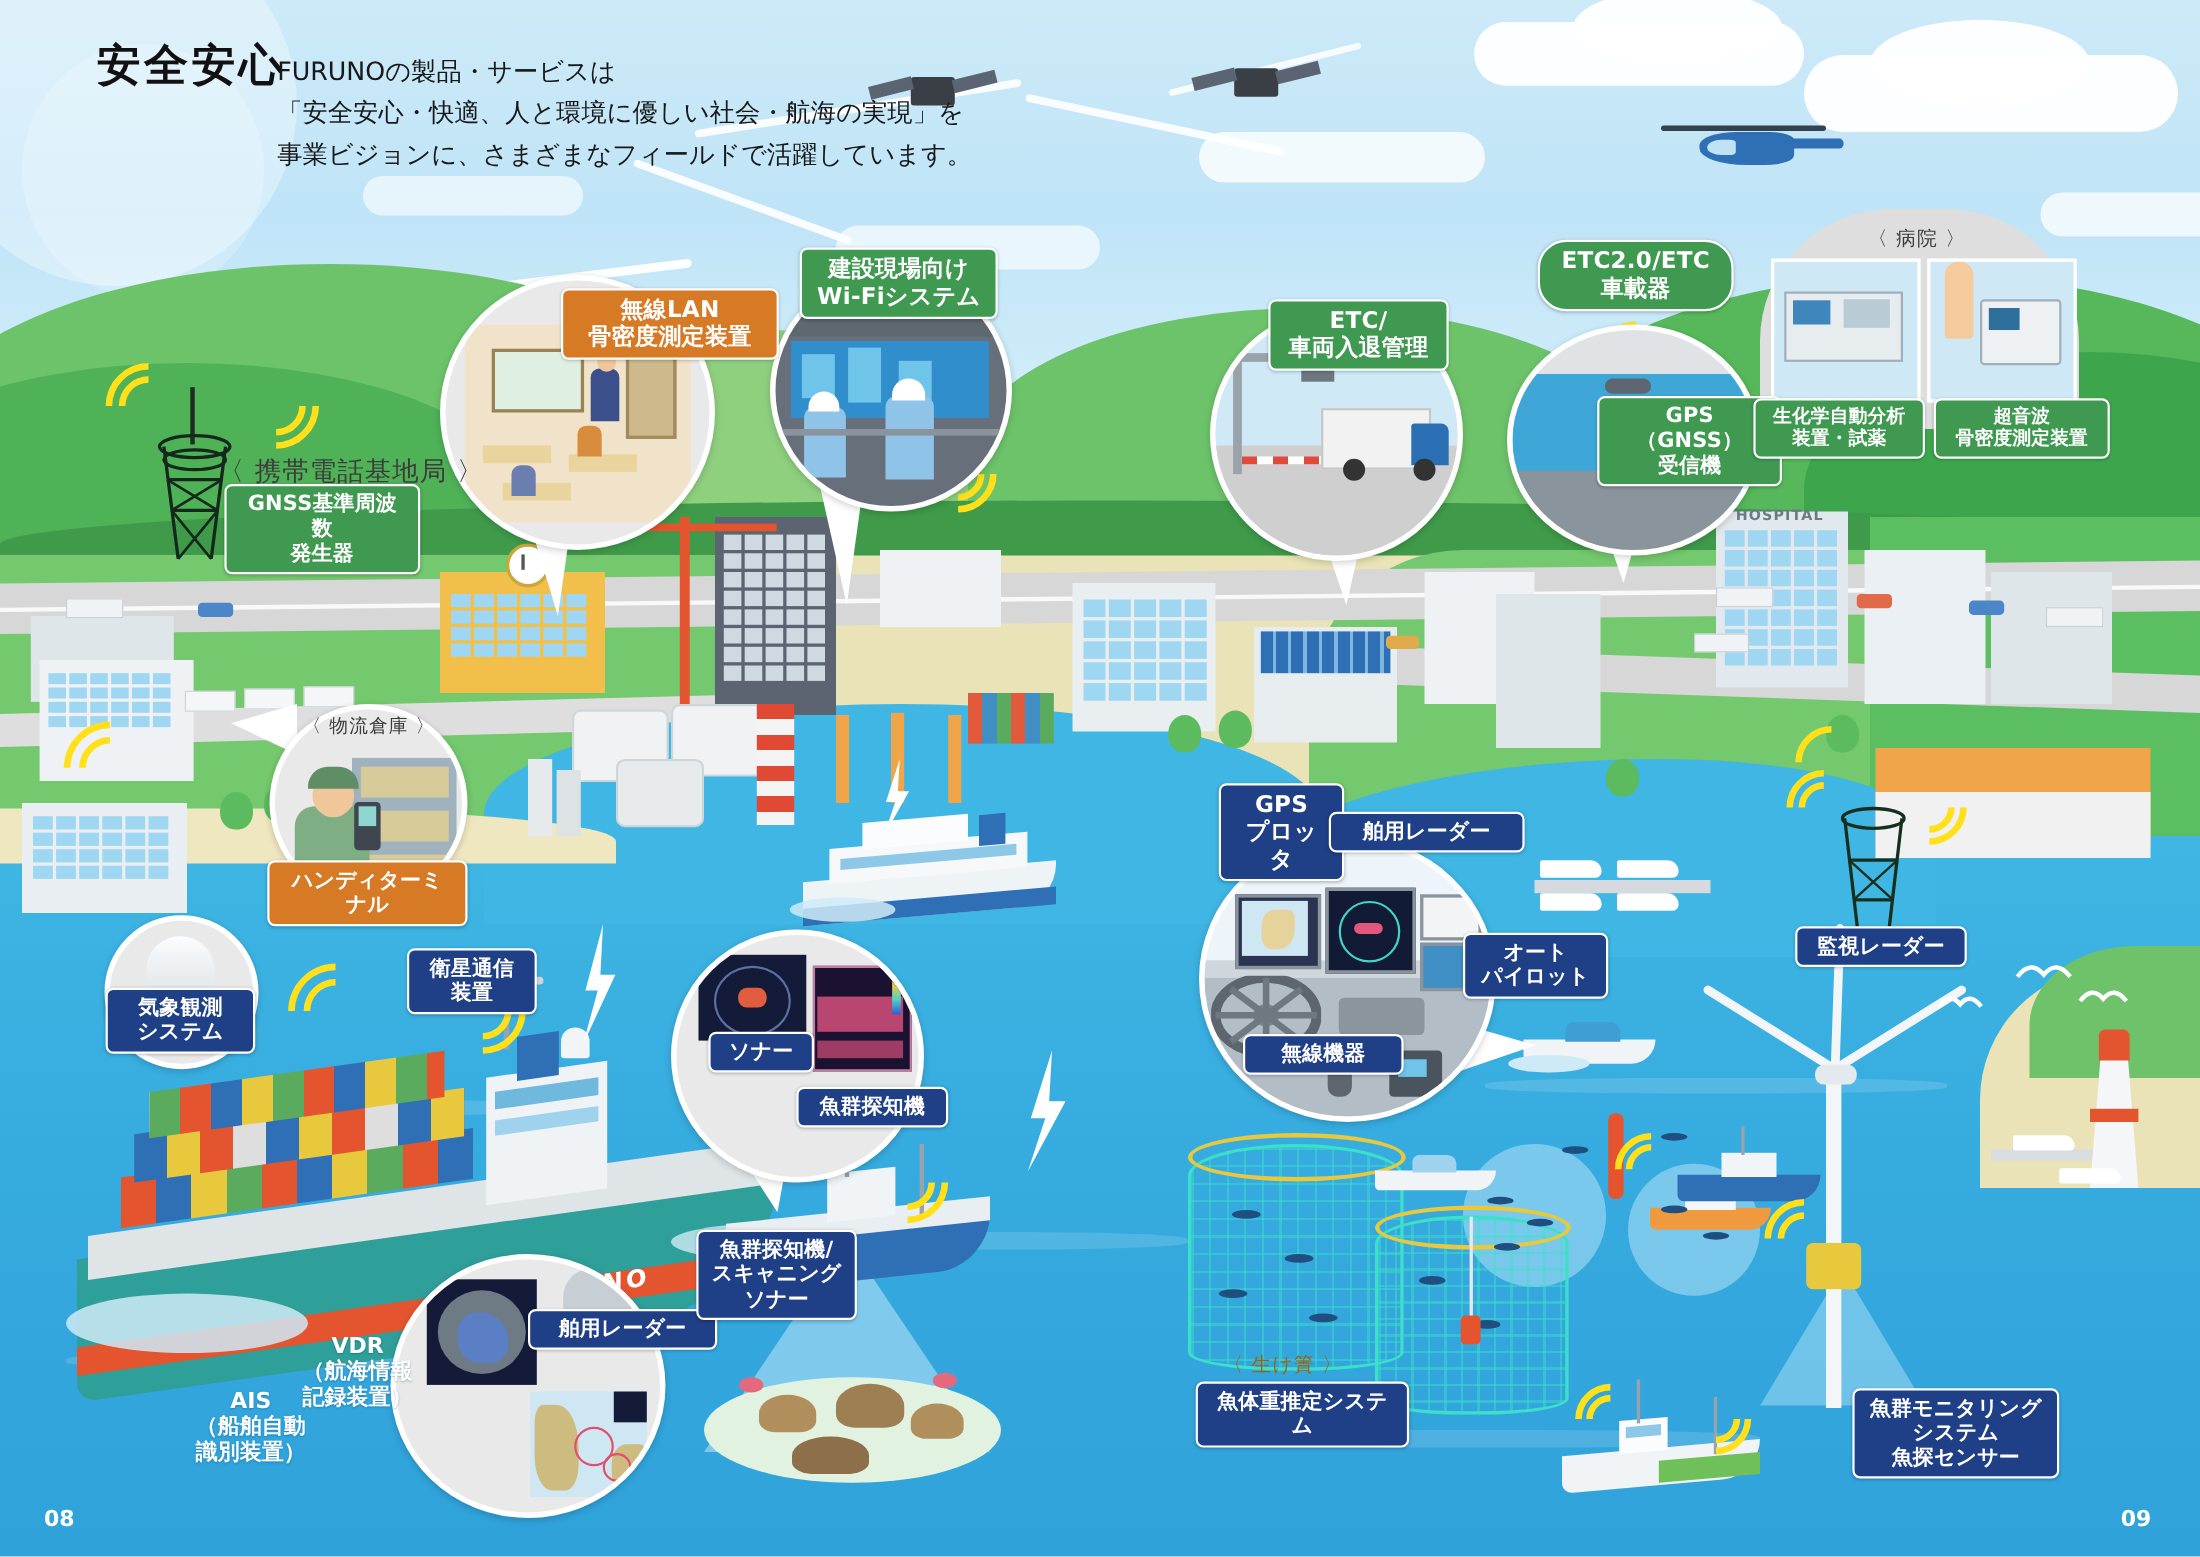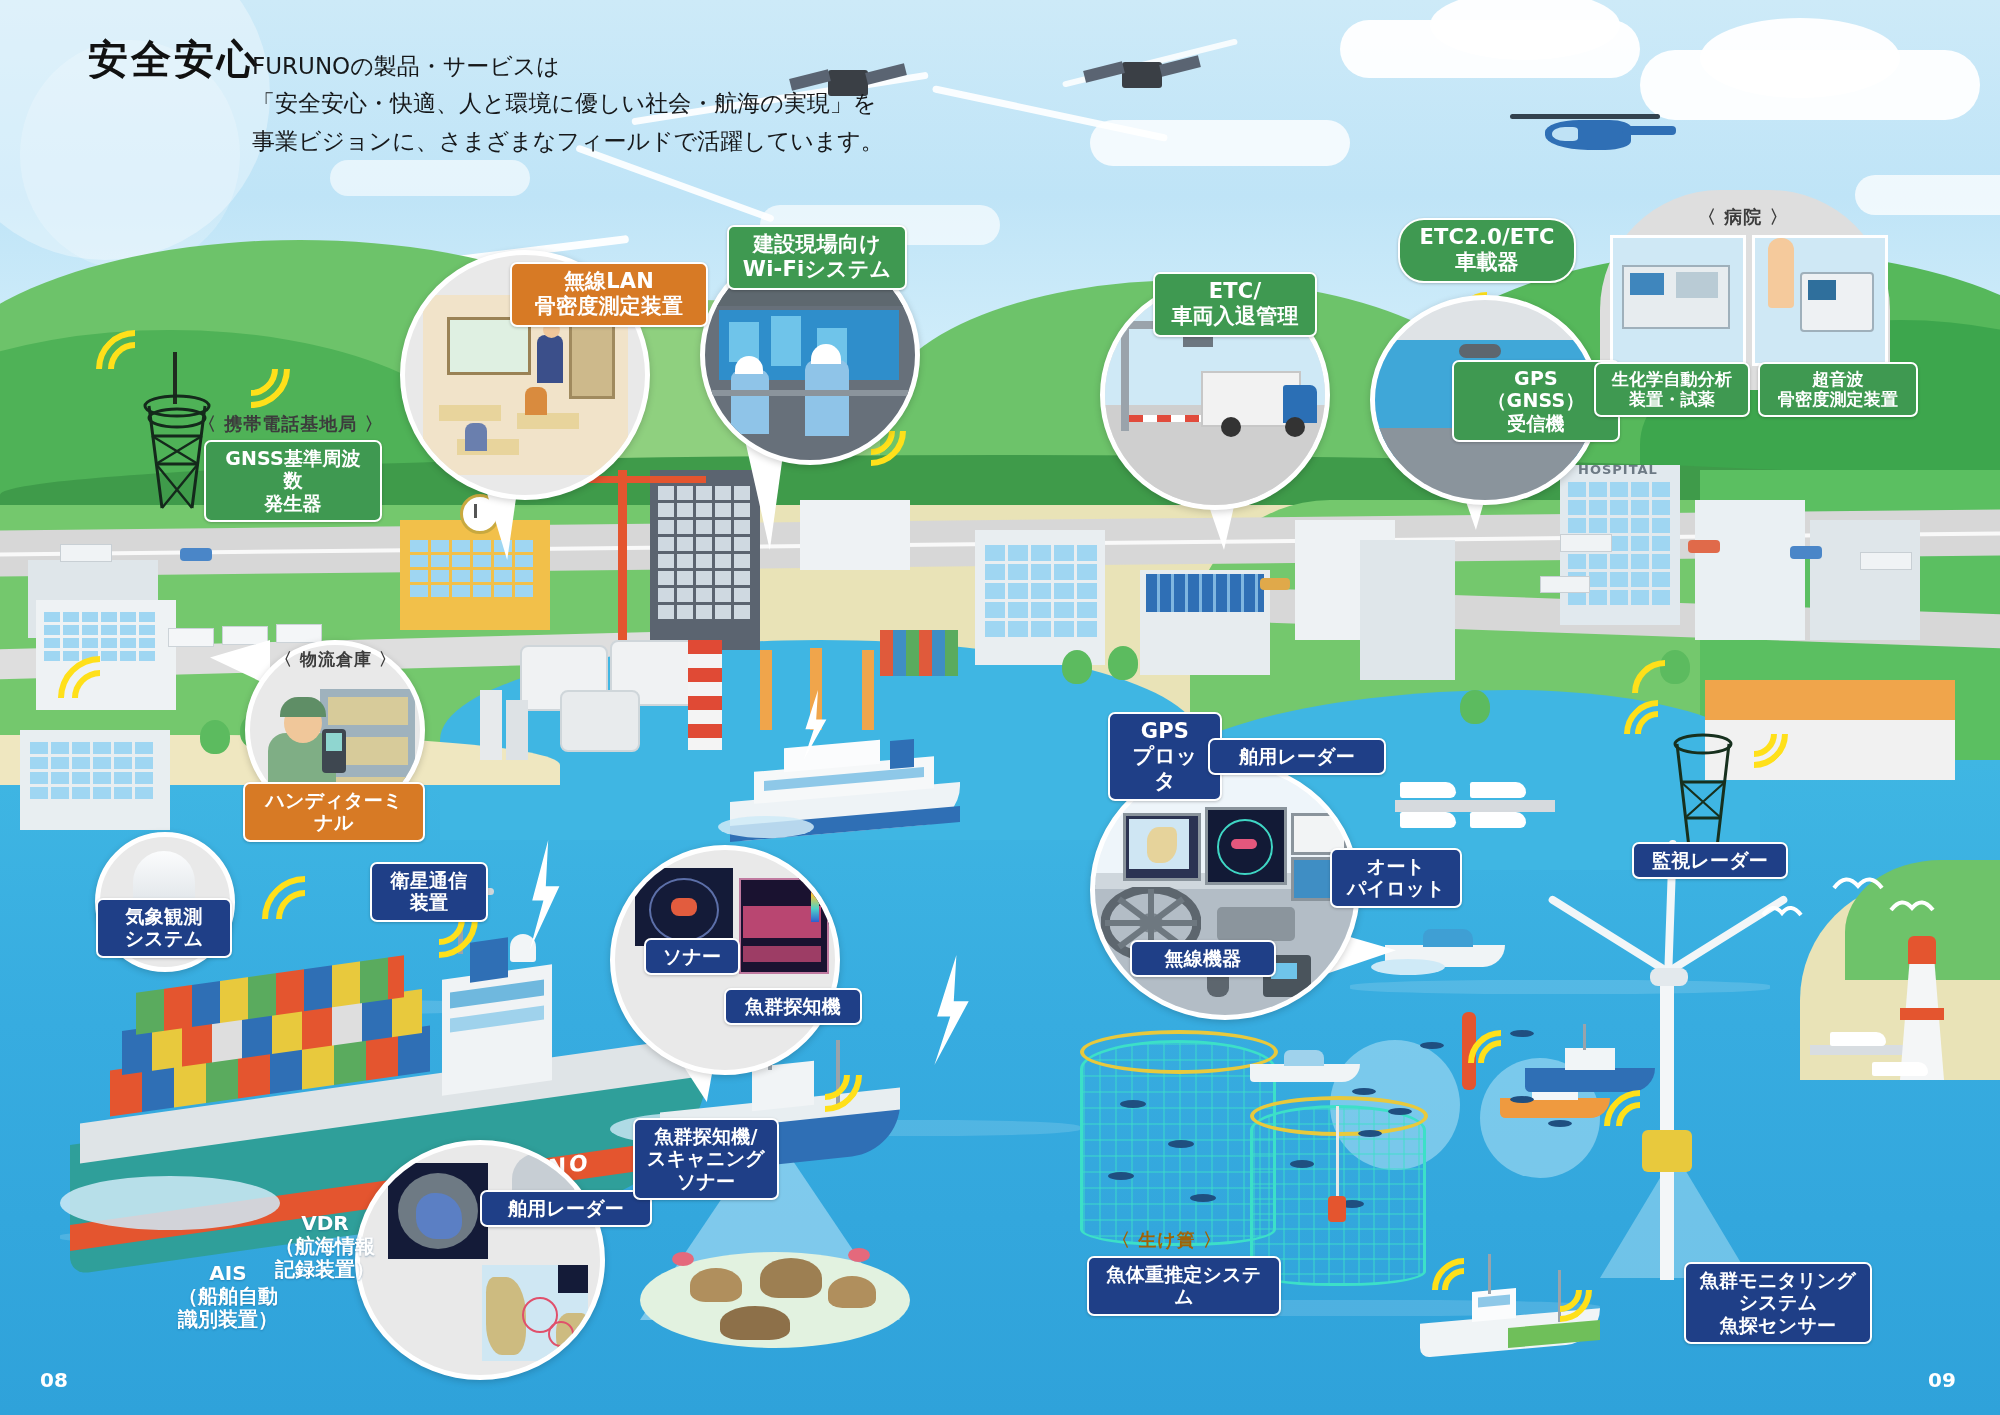--- a/index.html
+++ b/index.html
@@ -31,21 +31,21 @@
     box-shadow:0 1px 3px rgba(0,0,0,.22);
   }
   .chip.orange{background:#d77a25;}
   .chip.green{background:#3f9951;}
   .chip.navy{background:#1f3f87;}
   .chip.sm{font-size:17px;}
   .chip.md{font-size:19px;}
   .chip.lg{font-size:21px;}
 
   .bracket{
-    position:absolute;z-index:40;font-weight:700;color:#4a4a4a;
+    position:absolute;z-index:40;font-weight:400;color:#4a4a4a;
     white-space:nowrap;letter-spacing:1px;
   }
   .bracket.white{color:#a16207;}
   .bracket.dark{color:#3c3c3c;}
 
   .seatext{
     position:absolute;z-index:40;color:#fff;font-weight:700;
     text-align:center;line-height:1.15;white-space:pre-line;
     text-shadow:0 1px 2px rgba(0,60,110,.35);
   }
@@ -164,21 +164,21 @@
   </svg>
   <div class="wave" style="left:96px;top:330px;">
     <span style="left:0;top:0;width:66px;height:66px;transform:rotate(-45deg);"></span>
     <span style="left:12px;top:12px;width:42px;height:42px;transform:rotate(-45deg);"></span>
   </div>
   <div class="wave" style="left:212px;top:330px;">
     <span style="left:0;top:0;width:66px;height:66px;transform:rotate(135deg);"></span>
     <span style="left:12px;top:12px;width:42px;height:42px;transform:rotate(135deg);"></span>
   </div>
 
-  <div class="bracket dark" style="left:198px;top:412px;font-size:18px;">〈 携帯電話基地局 〉</div>
+  <div class="bracket dark" style="left:198px;top:412px;font-size:24px;">〈 携帯電話基地局 〉</div>
   <div class="chip green md" style="left:204px;top:440px;width:150px;">GNSS基準周波数
 発生器</div>
 
   <div class="bubble" style="left:400px;top:250px;width:240px;height:240px;">
     <div class="photo" style="left:18px;top:40px;width:205px;height:180px;background:#f1e3c9;"></div>
     <div style="position:absolute;left:42px;top:62px;width:78px;height:52px;background:#dff0e2;border:3px solid #9a8255;"></div>
     <div style="position:absolute;left:132px;top:80px;width:26px;height:48px;background:#3b4f8a;border-radius:8px 8px 0 0;"></div>
     <div style="position:absolute;left:138px;top:66px;width:17px;height:17px;background:#f0c79a;border-radius:50%;"></div>
     <div style="position:absolute;left:34px;top:150px;width:62px;height:16px;background:#e8d49c;"></div>
     <div style="position:absolute;left:112px;top:158px;width:62px;height:16px;background:#e8d49c;"></div>

